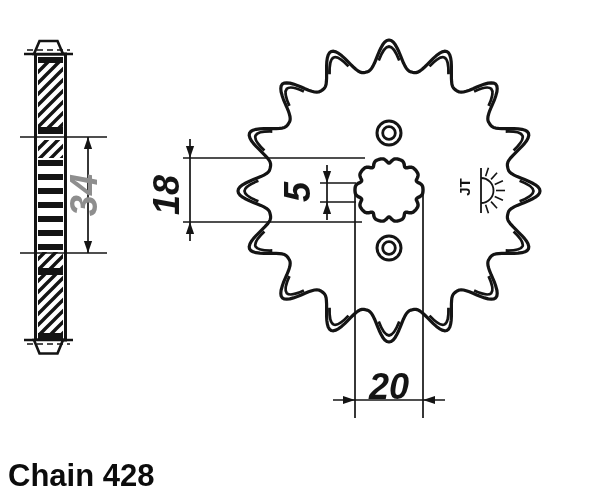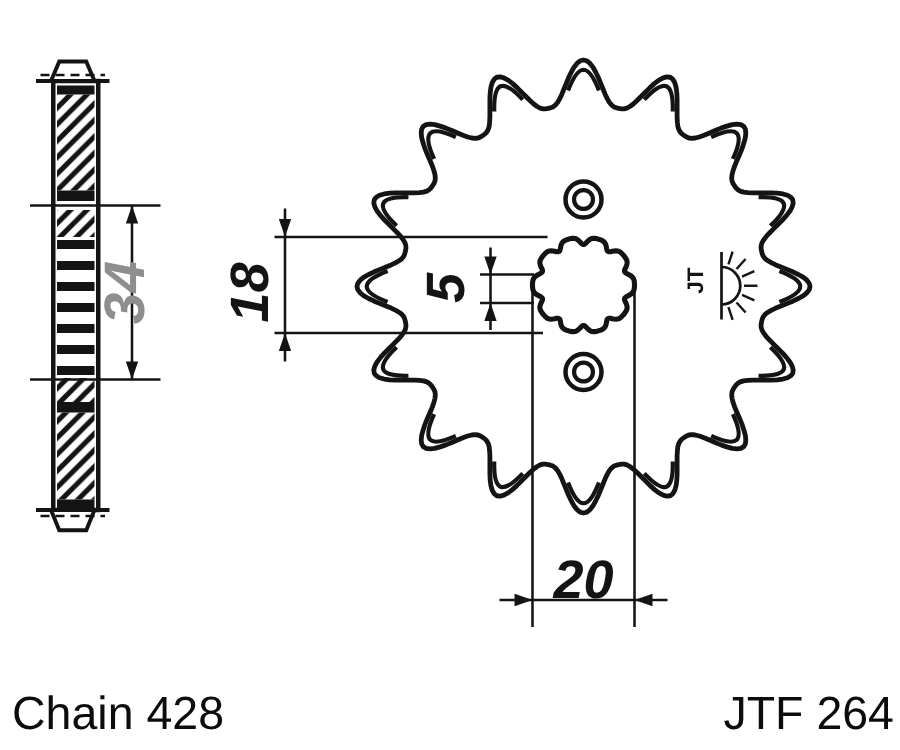--- a/index.html
+++ b/index.html
@@ -4,21 +4,21 @@
 <style>
   html,body{margin:0;padding:0}
   body{width:600px;height:500px;background:#ffffff;font-family:"Liberation Sans",sans-serif}
   .page{position:relative;width:600px;height:500px;background:#ffffff;overflow:hidden}
   #drawing{position:absolute;left:0;top:0}
   .dim{font-family:"Liberation Sans",sans-serif;font-style:italic;font-weight:700;
        font-size:36px;fill:#141414;text-anchor:middle}
   .dim-grey{fill:#8e8e8e;font-size:38px}
   .logo-text{font-family:"Liberation Sans",sans-serif;font-weight:700;font-size:15px;
        fill:#141414;text-anchor:middle}
-  .footer-label{position:absolute;top:458px;font-weight:400;font-size:31px;color:#0c0c0c;white-space:nowrap}
+  .footer-label{position:absolute;top:458px;font-weight:700;font-size:31px;color:#0c0c0c;white-space:nowrap}
   .footer-left{left:8px}
   .footer-right{right:4px}
 </style>
 </head>
 <body>
 
 <div class="page">
 
   <svg id="drawing" width="600" height="500" viewBox="0 0 600 500">
     <defs>
@@ -126,14 +126,13 @@
     <text class="dim" x="166" y="195" transform="rotate(-90 166 195)" dominant-baseline="central">18</text>
 
     <text class="dim" x="297" y="192" transform="rotate(-90 297 192)" dominant-baseline="central">5</text>
 
     <text class="dim" x="389" y="386" dominant-baseline="central">20</text>
 
     <text class="logo-text" x="464" y="187" transform="rotate(-90 464 187)" dominant-baseline="central">JT</text>
   </svg>
 
   <div class="footer-label footer-left">Chain 428</div>
-  <div class="footer-label footer-right">JTF 264</div>
 </div>
 
 </body></html>

